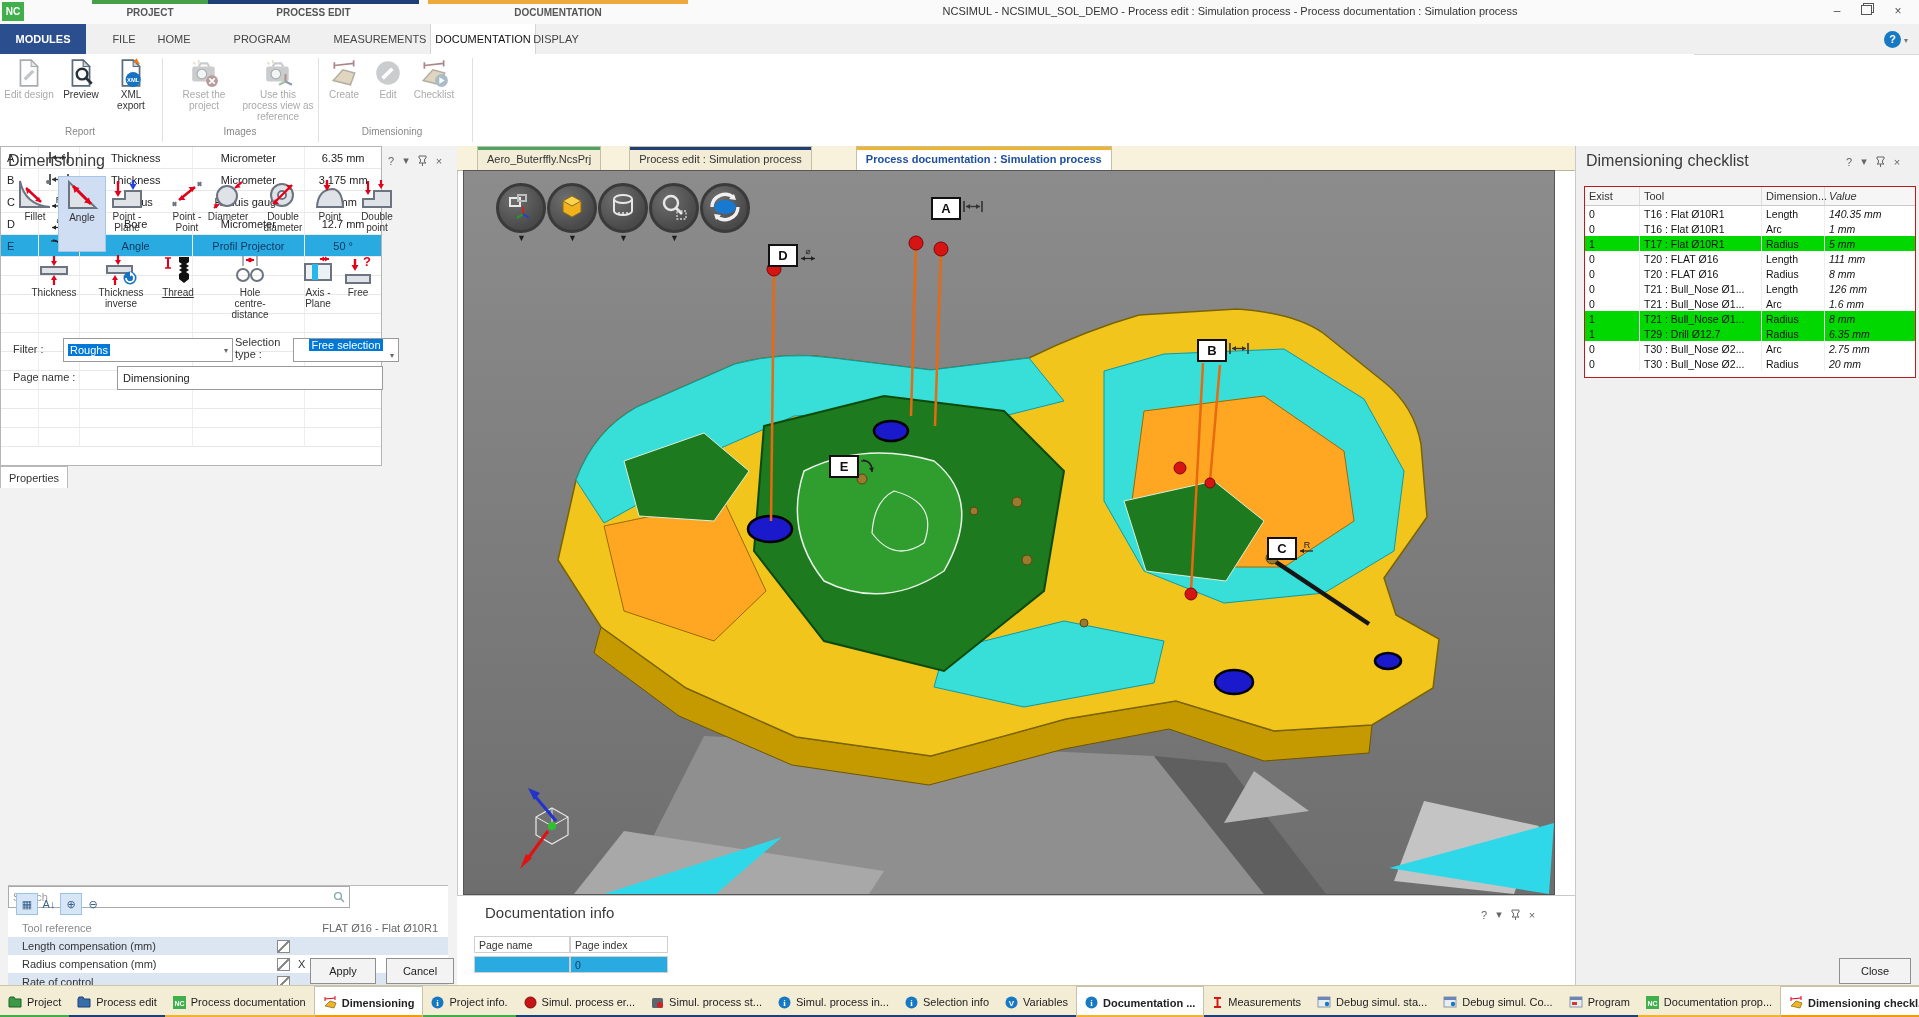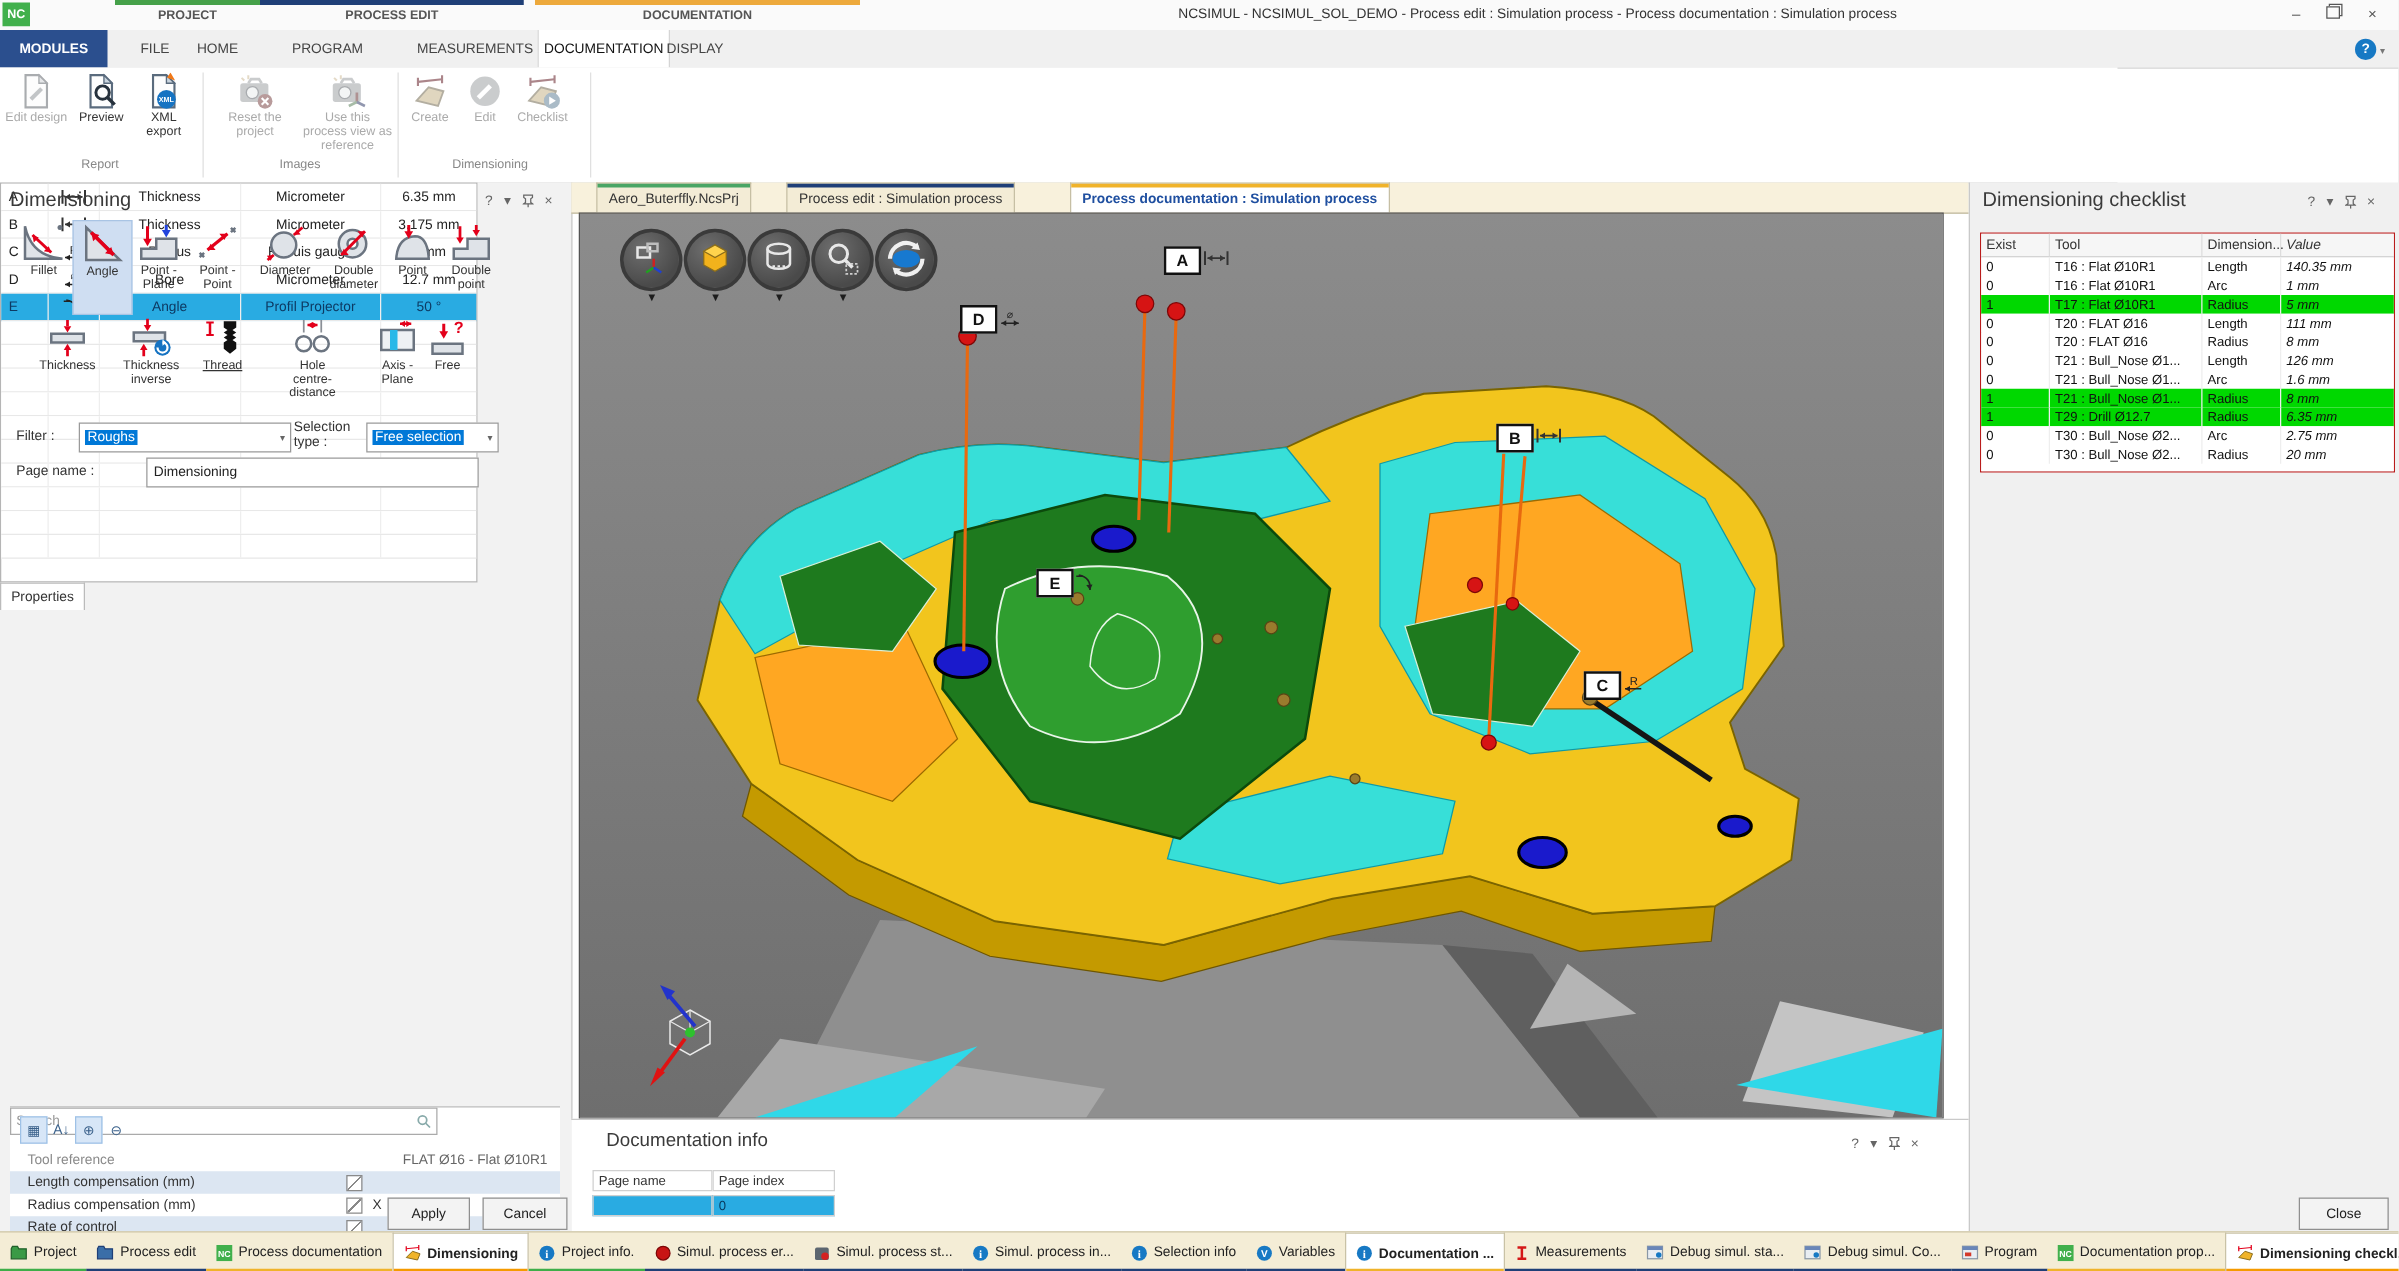--- a/index.html
+++ b/index.html
@@ -218,21 +218,21 @@
               <line x1="9" y1="7" x2="27" y2="25" stroke="#e3001b" stroke-width="3"></line>
               <path d="M9 7 l1.5 7 l5 -5 z M27 25 l-7 -1.5 l5 -5 z" fill="#e3001b"></path>
             </svg></span><span>Angle</span></div>
         <div class="toolcell" style="left: 104px; top: 30px; width: 46px; height: 74px;"><span><svg class="tic" width="36" height="32" viewBox="0 0 36 32">
               <path d="M4 29 L4 21 L16 21 L16 13 L32 13 L32 29 Z" fill="#dfe3e8" stroke="#6b7480" stroke-width="2"></path>
               <line x1="9" y1="3" x2="9" y2="15" stroke="#e3001b" stroke-width="2.4"></line>
               <path d="M9 19 l-3.5 -6 h7 z" fill="#e3001b"></path>
               <line x1="24" y1="2" x2="24" y2="8" stroke="#2244dd" stroke-width="2.4"></line>
               <path d="M24 12 l-3.5 -6 h7 z" fill="#2244dd"></path>
             </svg></span><span>Point - Plane</span></div>
-        <div class="toolcell" style="left: 151px; top: 30px; width: 46px; height: 74px;"><span><svg class="tic" width="36" height="32" viewBox="0 0 36 32">
+        <div class="toolcell" style="left: 164px; top: 30px; width: 46px; height: 74px;"><span><svg class="tic" width="36" height="32" viewBox="0 0 36 32">
               <path d="M3 26 l5 0 m-2.5 -2.5 l0 5" stroke="#6b7480" stroke-width="2" transform="rotate(45 5.5 26)"></path>
               <path d="M28 6 l5 0 m-2.5 -2.5 l0 5" stroke="#6b7480" stroke-width="2" transform="rotate(45 30.5 6)"></path>
               <line x1="10" y1="22" x2="26" y2="9" stroke="#e3001b" stroke-width="2.6"></line>
               <path d="M10 22 l6.5 0 l-4 -5 z M26 9 l-6.5 0 l4 5 z" fill="#e3001b"></path>
             </svg></span><span>Point - Point</span></div>
         <div class="toolcell" style="left: 205px; top: 30px; width: 46px; height: 74px;"><span><svg class="tic" width="36" height="32" viewBox="0 0 36 32">
               <circle cx="17" cy="18" r="10" fill="#dfe3e8" stroke="#6b7480" stroke-width="2"></circle>
               <line x1="25" y1="10" x2="32" y2="4" stroke="#e3001b" stroke-width="2.2"></line>
               <path d="M25 10 l5.5 -0.5 l-3 -4 z" fill="#e3001b"></path>
               <line x1="9" y1="26" x2="4" y2="30" stroke="#e3001b" stroke-width="2.2"></line>
@@ -299,21 +299,21 @@
               <text x="27" y="12" font-size="13" font-weight="bold" fill="#e3001b" text-anchor="middle" font-family="Liberation Sans,sans-serif">?</text>
             </svg></span><span>Free</span></div>
       </div>
 
     <div class="fldlabel abs" style="left:13px;top:197px;">Filter :</div>
     <div class="combo abs" style="left:63px;top:192px;width:160px;">
       <span class="sel">Roughs</span>
         <span class="car">▾</span>
     </div>
     <div class="fldlabel abs" style="left:235px;top:190px;width:56px;line-height:12px;">Selection type :</div>
-    <div class="combo abs" style="left:293px;top:192px;width:96px;">
+    <div class="combo abs" style="left:293px;top:192px;width:96px;flex-direction:column;">
       <span class="sel">Free selection</span>
         <span class="car">▾</span>
     </div>
     <div class="fldlabel abs" style="left:13px;top:225px;">Page name :</div>
     <div class="tinput abs" style="left:117px;top:220px;width:254px;">
         <span>Dimensioning</span>
       </div>
 
     <div id="dimtable">
         <div class="dt-row">

